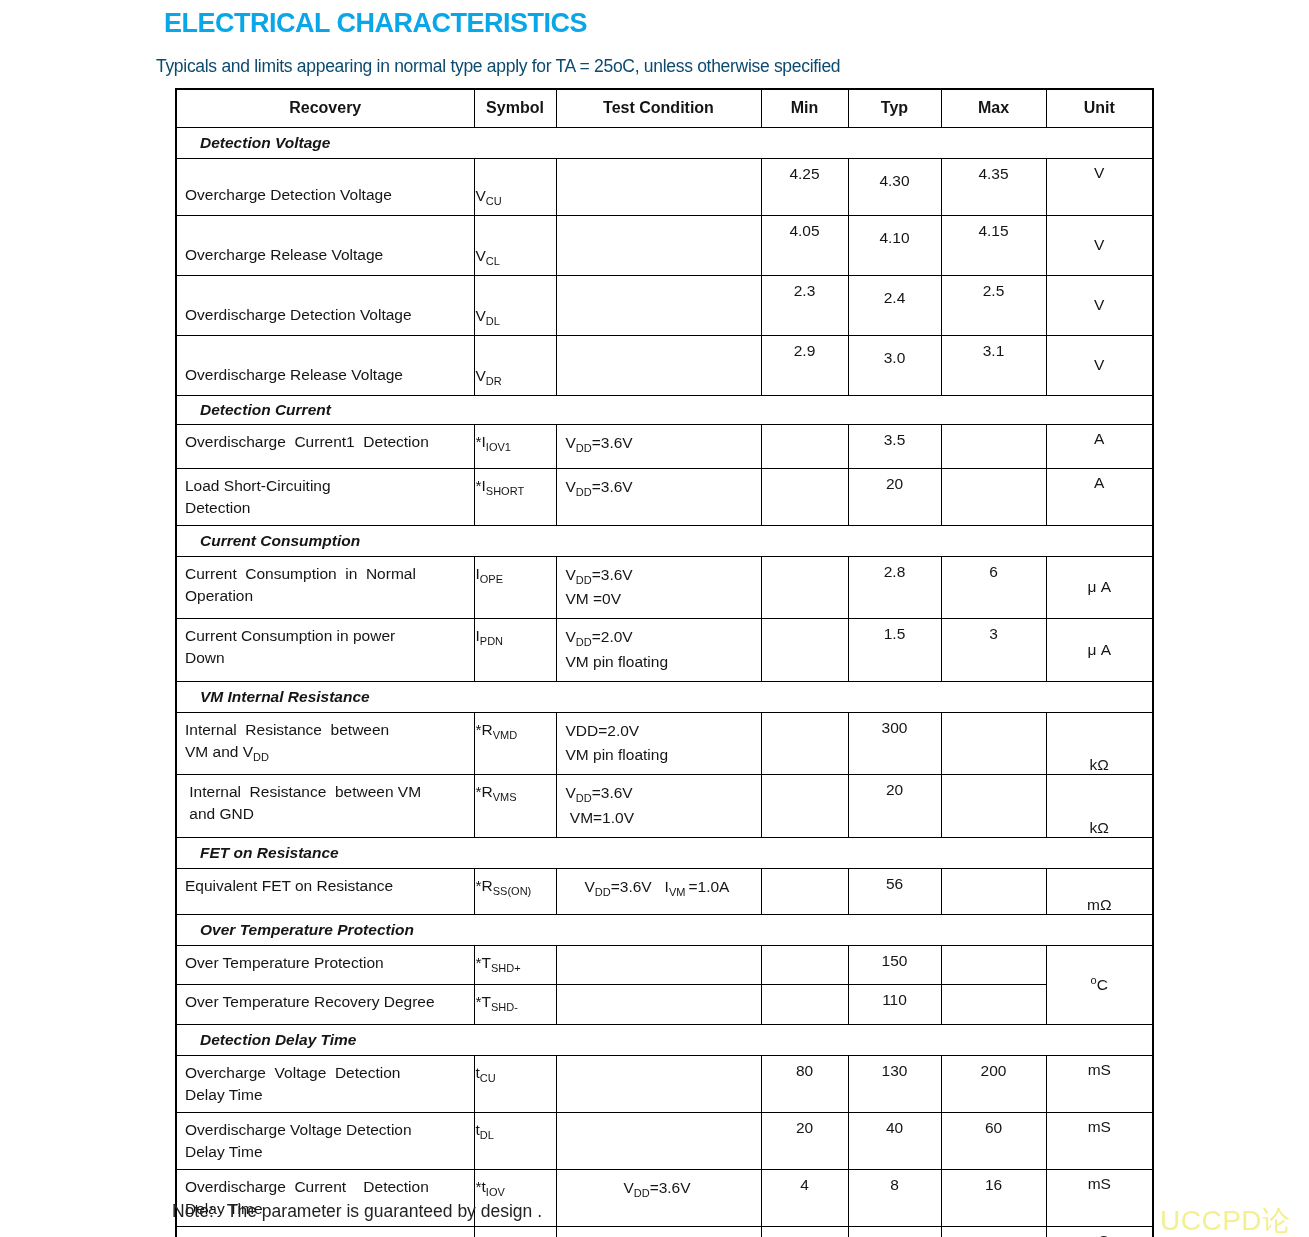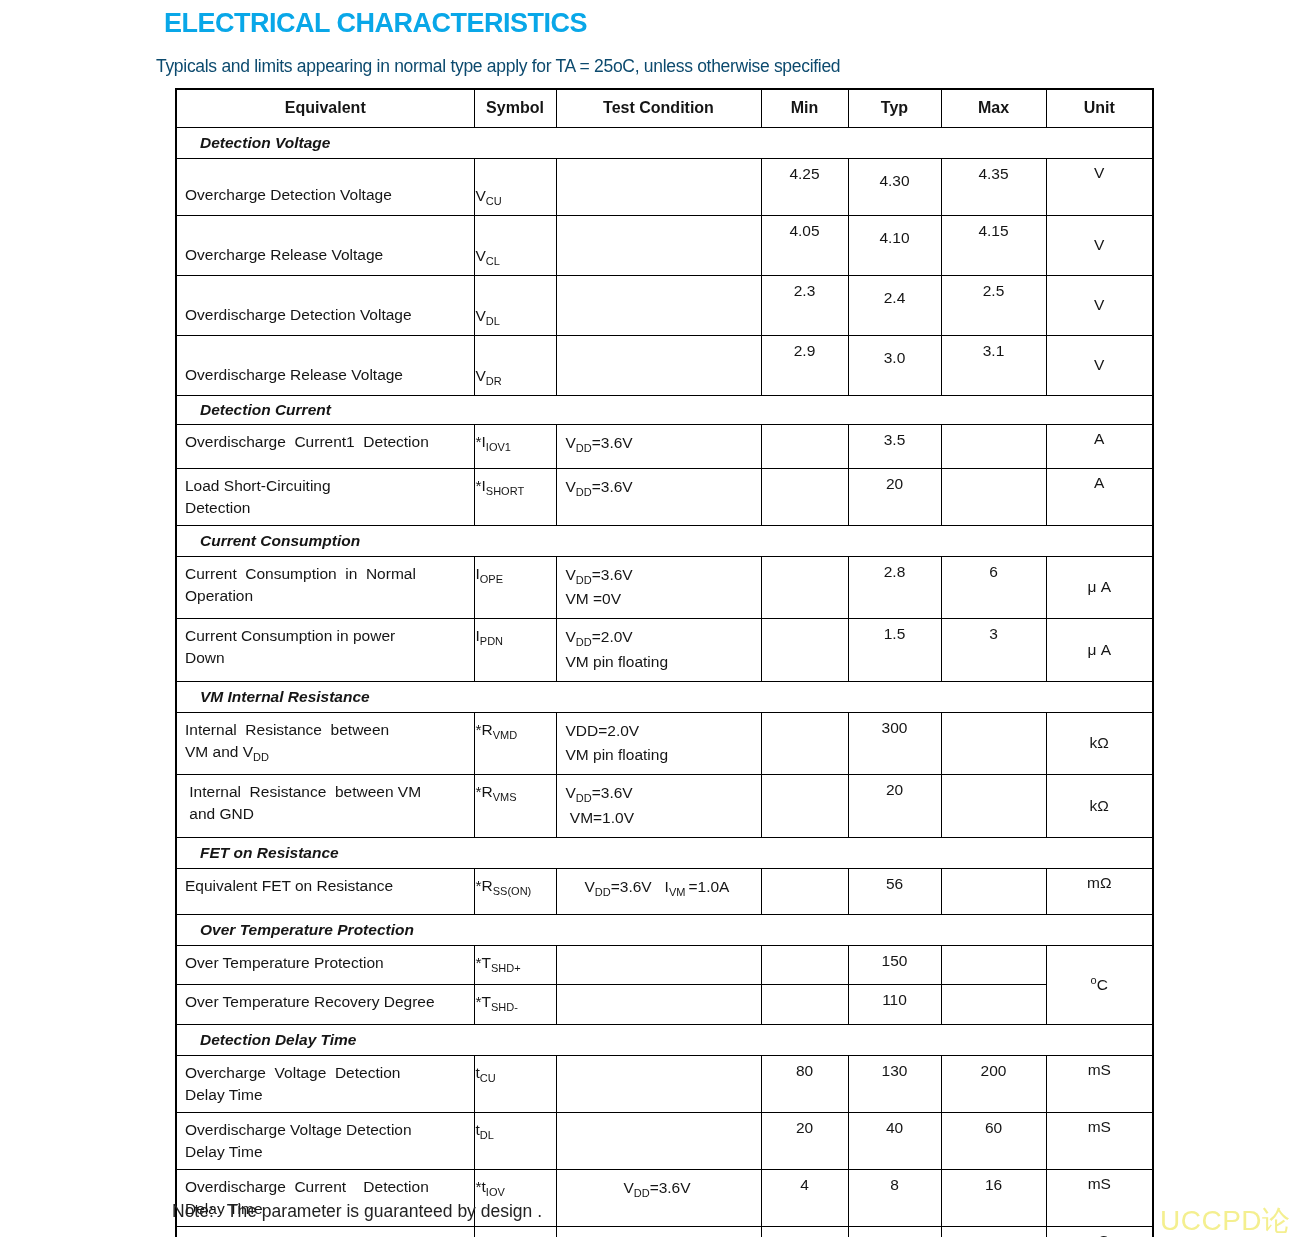--- a/index.html
+++ b/index.html
@@ -47,21 +47,21 @@
     white-space:pre-wrap;line-height:1.25;
   }
   td.cond{
     text-align:left;padding:6px 3px 6px 9px;
     vertical-align:top;white-space:pre-wrap;line-height:1.6;
   }
   td.cond.center{text-align:center;padding-left:0;}
   td.val{text-align:center;vertical-align:top;padding-top:6px;}
   td.unit{text-align:center;vertical-align:middle;}
   td.ut{vertical-align:top;padding-top:5px;}
-  td.ub{vertical-align:bottom;padding-bottom:22px;}
+  td.ub{vertical-align:bottom;padding-bottom:0;}
   tr.rv td.param, tr.rv td.sym{vertical-align:bottom;padding-bottom:9px;}
   tr.rv td.typl{padding-top:13px;}
   sub{font-size:11px;line-height:0;}
   sup{font-size:11px;line-height:0;}
   .note{
     position:absolute;left:172px;top:1201px;margin:0;
     font-size:17.5px;color:#222;
   }
   .note .nlab{font-weight:normal;margin-right:13px;}
   .watermark{
@@ -82,21 +82,21 @@
       <col style="width:298px">
         <col style="width:82px">
         <col style="width:205px">
       <col style="width:87px">
         <col style="width:93px">
         <col style="width:105px">
         <col style="width:107px">
     </colgroup>
     <thead>
       <tr style="height:38px">
-        <th>Equivalent</th>
+        <th>Recovery</th>
         <th>Symbol</th>
         <th>Test Condition</th>
         <th>Min</th>
         <th>Typ</th>
         <th>Max</th>
         <th>Unit</th>
       </tr>
     </thead>
     <tbody>
       <tr style="height:31px">

